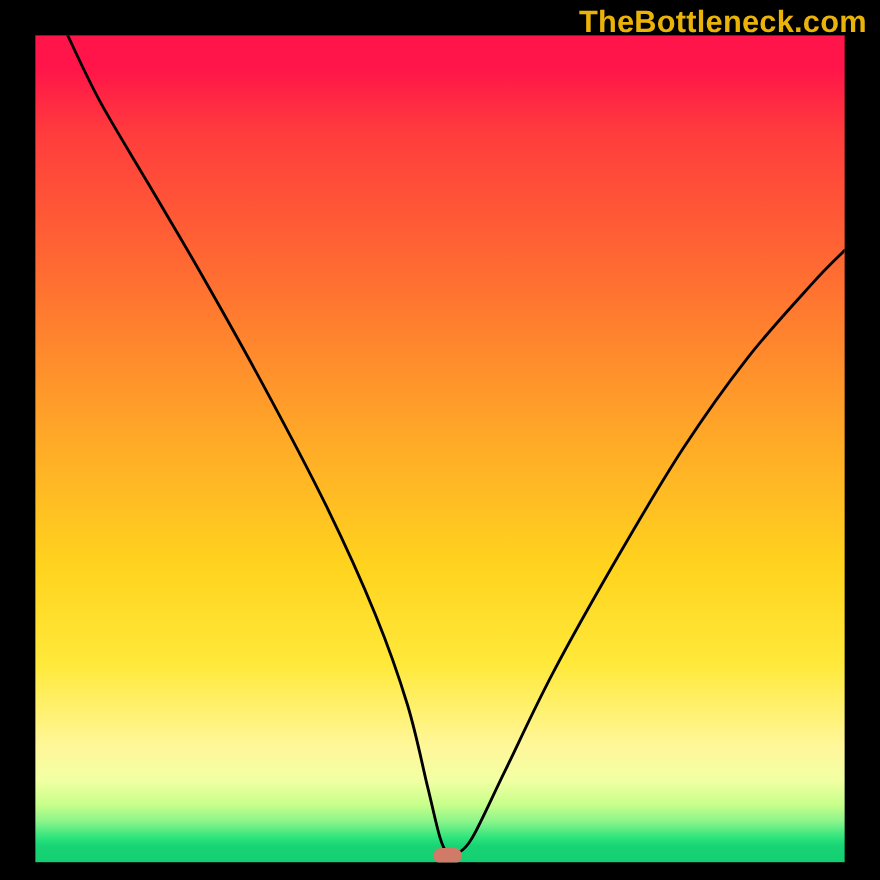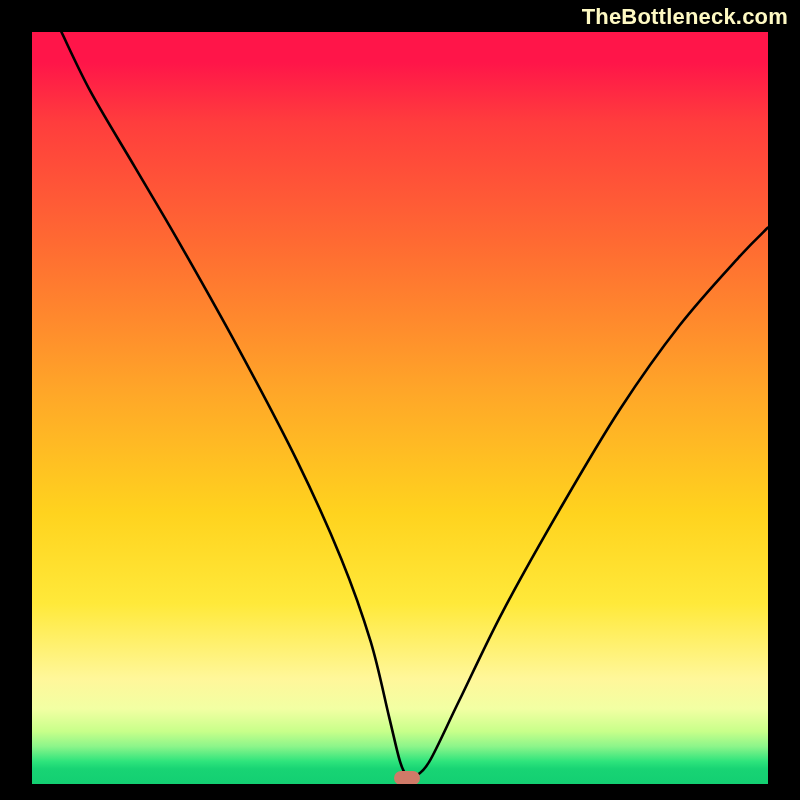--- a/index.html
+++ b/index.html
@@ -14,22 +14,22 @@
   .frame {
     position: relative;
     width: 800px;
     height: 800px;
     background: #000;
   }
   .watermark {
     position: absolute;
     top: 4px;
     right: 12px;
-    color: #fef9c3;
-    font-size: 22px;
+    color: #eab308;
+    font-size: 28px;
     font-weight: 600;
     letter-spacing: 0.2px;
     z-index: 10;
   }
   .plot-area {
     position: absolute;
     left: 32px;
     top: 32px;
     width: 736px;
     height: 752px;

